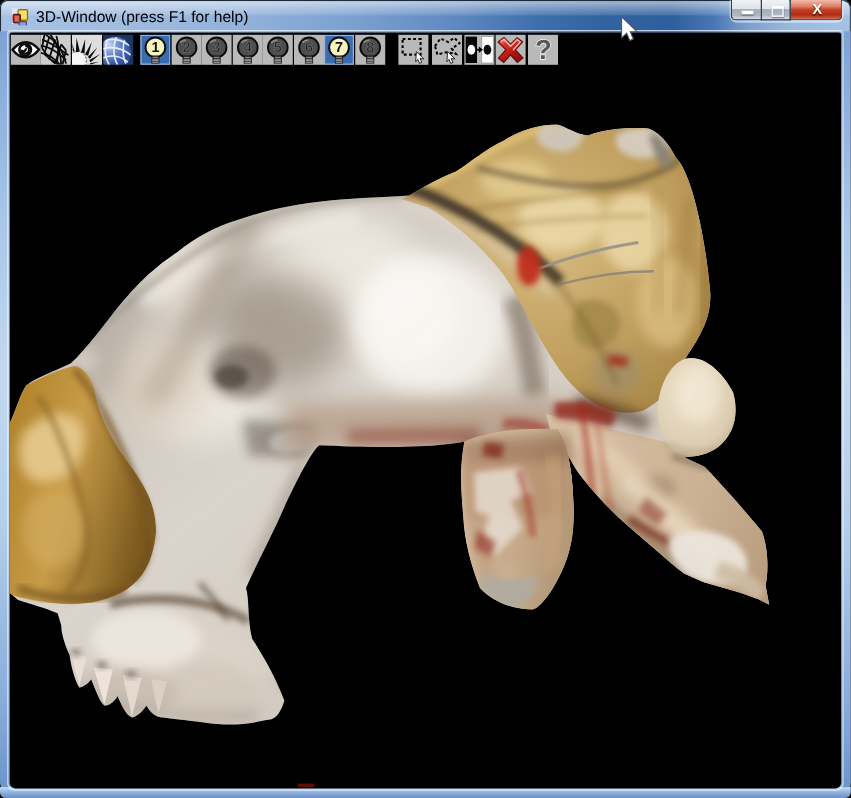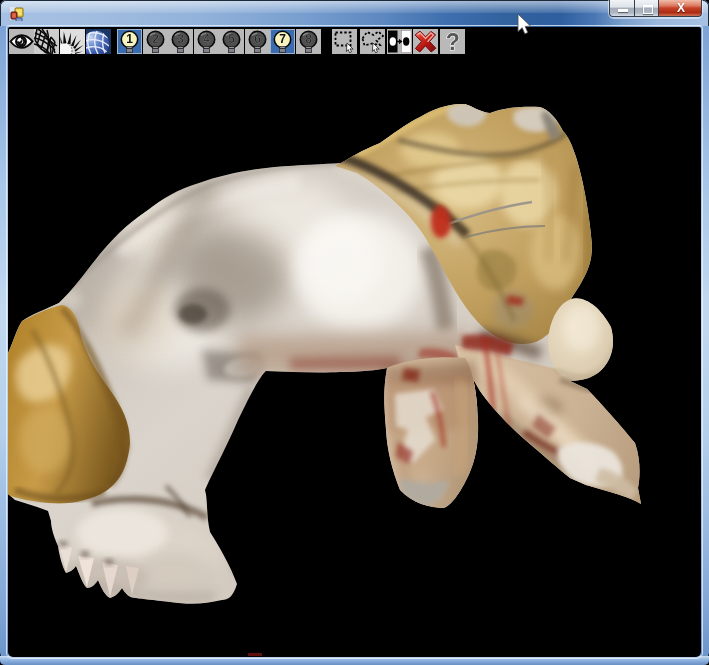--- a/index.html
+++ b/index.html
@@ -51,20 +51,21 @@
   <div id="ficon">
     <svg width="15" height="15" viewBox="0 0 15 15">
       <rect x="1" y="1" width="6" height="13" fill="#e8eef6" opacity="0.75"></rect>
       <rect x="6" y="2" width="8" height="9" rx="1" fill="#e8c83e" stroke="#8a7414" stroke-width="1"></rect>
       <rect x="7.2" y="3.2" width="5.6" height="6" fill="#f6e06e"></rect>
       <rect x="2" y="6" width="6" height="7" rx="1" fill="#b03020" stroke="#5c130c" stroke-width="1"></rect>
       <rect x="3.2" y="7.2" width="3.6" height="4.6" fill="#d86a52"></rect>
       <rect x="7" y="12" width="6" height="4" rx="0.5" fill="#8a9cd0" stroke="#3c4f86" stroke-width="1"></rect>
     </svg>
   </div>
+  <div id="title">3D-Window (press F1 for help)</div>
   <div id="caps">
     <div id="bmin" class="cap">
         <div id="gmin" class="glyph"></div>
       </div>
     <div id="bmax" class="cap">
         <div id="gmax" class="glyph"></div>
       </div>
     <div id="bcls" class="cap">
         <div id="gcls" class="glyph">X</div>
       </div>

